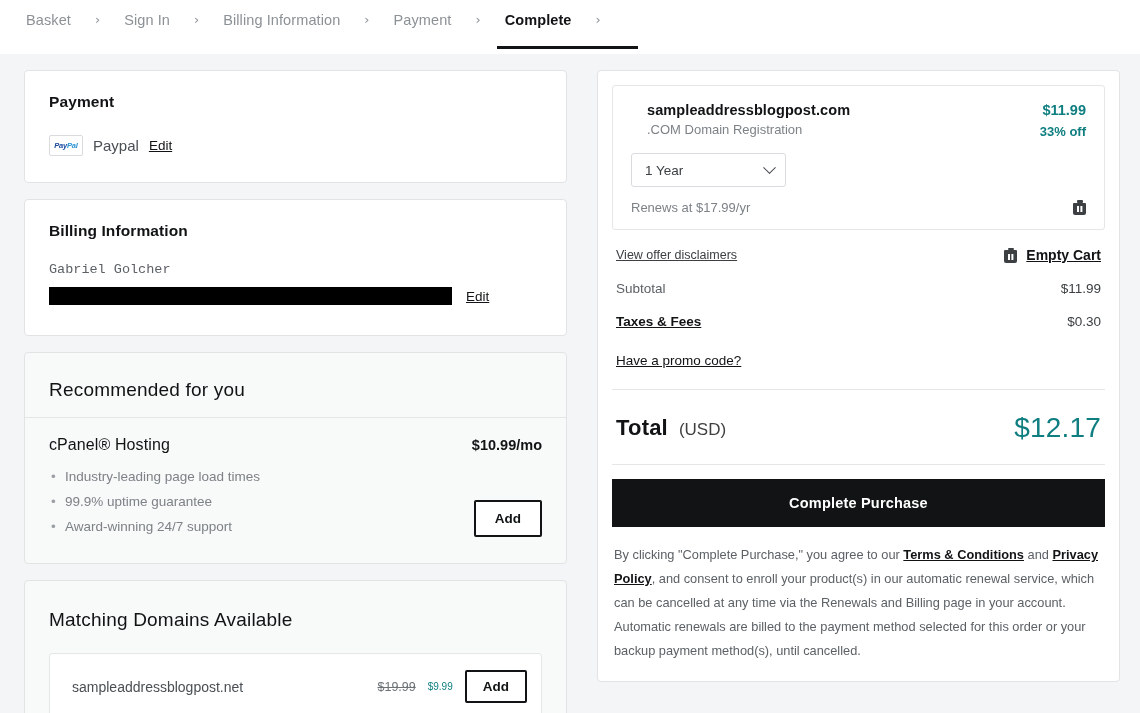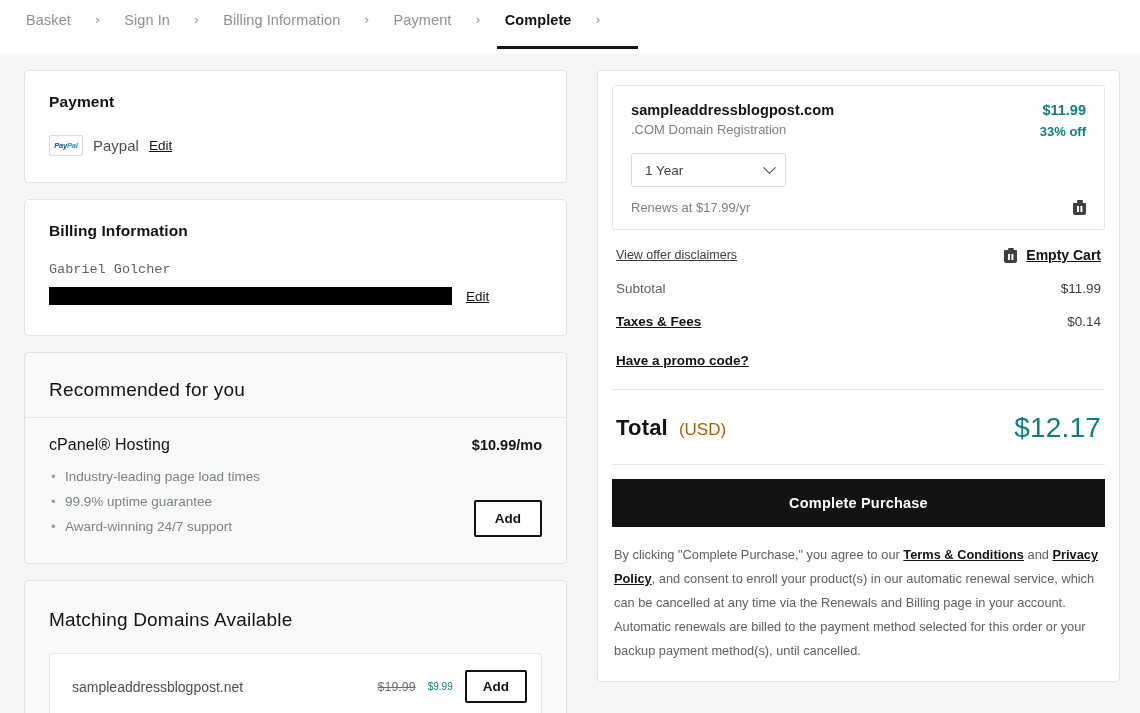--- a/index.html
+++ b/index.html
@@ -109,21 +109,21 @@
 
   
   .cart {
     background: #ffffff; border: 1px solid #e1e3e5; border-radius: 4px;
     margin-top: 16px; padding: 14px 14px 18px 14px;
   }
   .cart-item {
     border: 1px solid #e4e6e8; border-radius: 3px;
     padding: 16px 18px 14px 18px;
   }
-  .ci-top { display: flex; justify-content: space-between; align-items: flex-start; }
+  .ci-top { display: flex; justify-content: space-between; align-items: flex-start; margin-left: 16px; }
   .ci-domain { font-size: 14.5px; font-weight: bold; letter-spacing: .1px; }
   .ci-sub { font-size: 13px; color: #7d8287; margin-top: 4px; }
   .ci-price { font-size: 14.5px; font-weight: bold; color: #0f7e80; text-align: right; }
   .ci-off { font-size: 13px; font-weight: bold; color: #0f7e80; text-align: right; margin-top: 6px; }
   .sel {
     margin-top: 14px; width: 155px; height: 34px;
     border: 1px solid #d9dbde; border-radius: 3px; background: #fff;
     display: flex; align-items: center; justify-content: space-between;
     padding: 0 11px 0 13px; font-size: 13.5px; color: #3c4043; cursor: pointer;
   }
@@ -148,28 +148,28 @@
   .cart-links { display: flex; justify-content: space-between; align-items: center; margin: 17px 4px 0 4px; }
   .small-u { font-size: 12.5px; color: #3c4043; text-decoration: underline; cursor: pointer; }
   .empty-cart { display: flex; align-items: center; gap: 9px; }
   .empty-cart span.t { font-size: 14px; font-weight: bold; text-decoration: underline; color: #111314; cursor: pointer; }
 
   .tot-row { display: flex; justify-content: space-between; align-items: center; margin: 18px 4px 0 4px; }
   .tot-label { font-size: 13.5px; color: #5c6166; }
   .tot-label.b { font-weight: bold; color: #111314; text-decoration: underline; cursor: pointer; }
   .tot-val { font-size: 13.5px; color: #3c4043; }
   .promo { margin: 22px 4px 0 4px; }
-  .promo span { font-size: 13.5px; font-weight: bold; text-decoration: underline; color: #111314; cursor: pointer; }
+  .promo span { font-size: 13.5px; font-weight: normal; text-decoration: underline; color: #111314; cursor: pointer; }
 
   .cart-sep { height: 1px; background: #e4e6e8; margin: 20px 0 0 0; }
 
   .total-block { display: flex; justify-content: space-between; align-items: center; padding: 22px 4px 20px 4px; }
   .total-left { display: flex; align-items: baseline; gap: 11px; }
   .total-word { font-size: 22px; font-weight: bold; letter-spacing: .2px; }
-  .total-cur { font-size: 17px; color: #a16207; }
+  .total-cur { font-size: 17px; color: #404040; }
   .total-amt { font-size: 28px; color: #0f7e80; letter-spacing: .2px; }
 
   .btn-primary {
     display: block; width: 100%; background: #111314; color: #ffffff;
     border: none; font-family: inherit; font-size: 14.5px; font-weight: bold;
     padding: 16px 0; cursor: pointer; letter-spacing: .2px; border-radius: 0;
   }
   .legal { font-size: 12.8px; color: #5c6166; line-height: 24px; margin-top: 16px; padding: 0 2px; }
   .legal b { color: #111314; text-decoration: underline; cursor: pointer; }
 </style>
@@ -297,21 +297,21 @@
             <span class="t">Empty Cart</span>
           </span>
         </div>
 
         <div class="tot-row">
           <span class="tot-label">Subtotal</span>
           <span class="tot-val">$11.99</span>
         </div>
         <div class="tot-row">
           <span class="tot-label b">Taxes &amp; Fees</span>
-          <span class="tot-val">$0.14</span>
+          <span class="tot-val">$0.30</span>
         </div>
 
         <div class="promo">
           <span>Have a promo code?</span>
         </div>
 
         <div class="cart-sep"></div>
 
         <div class="total-block">
           <span class="total-left">

